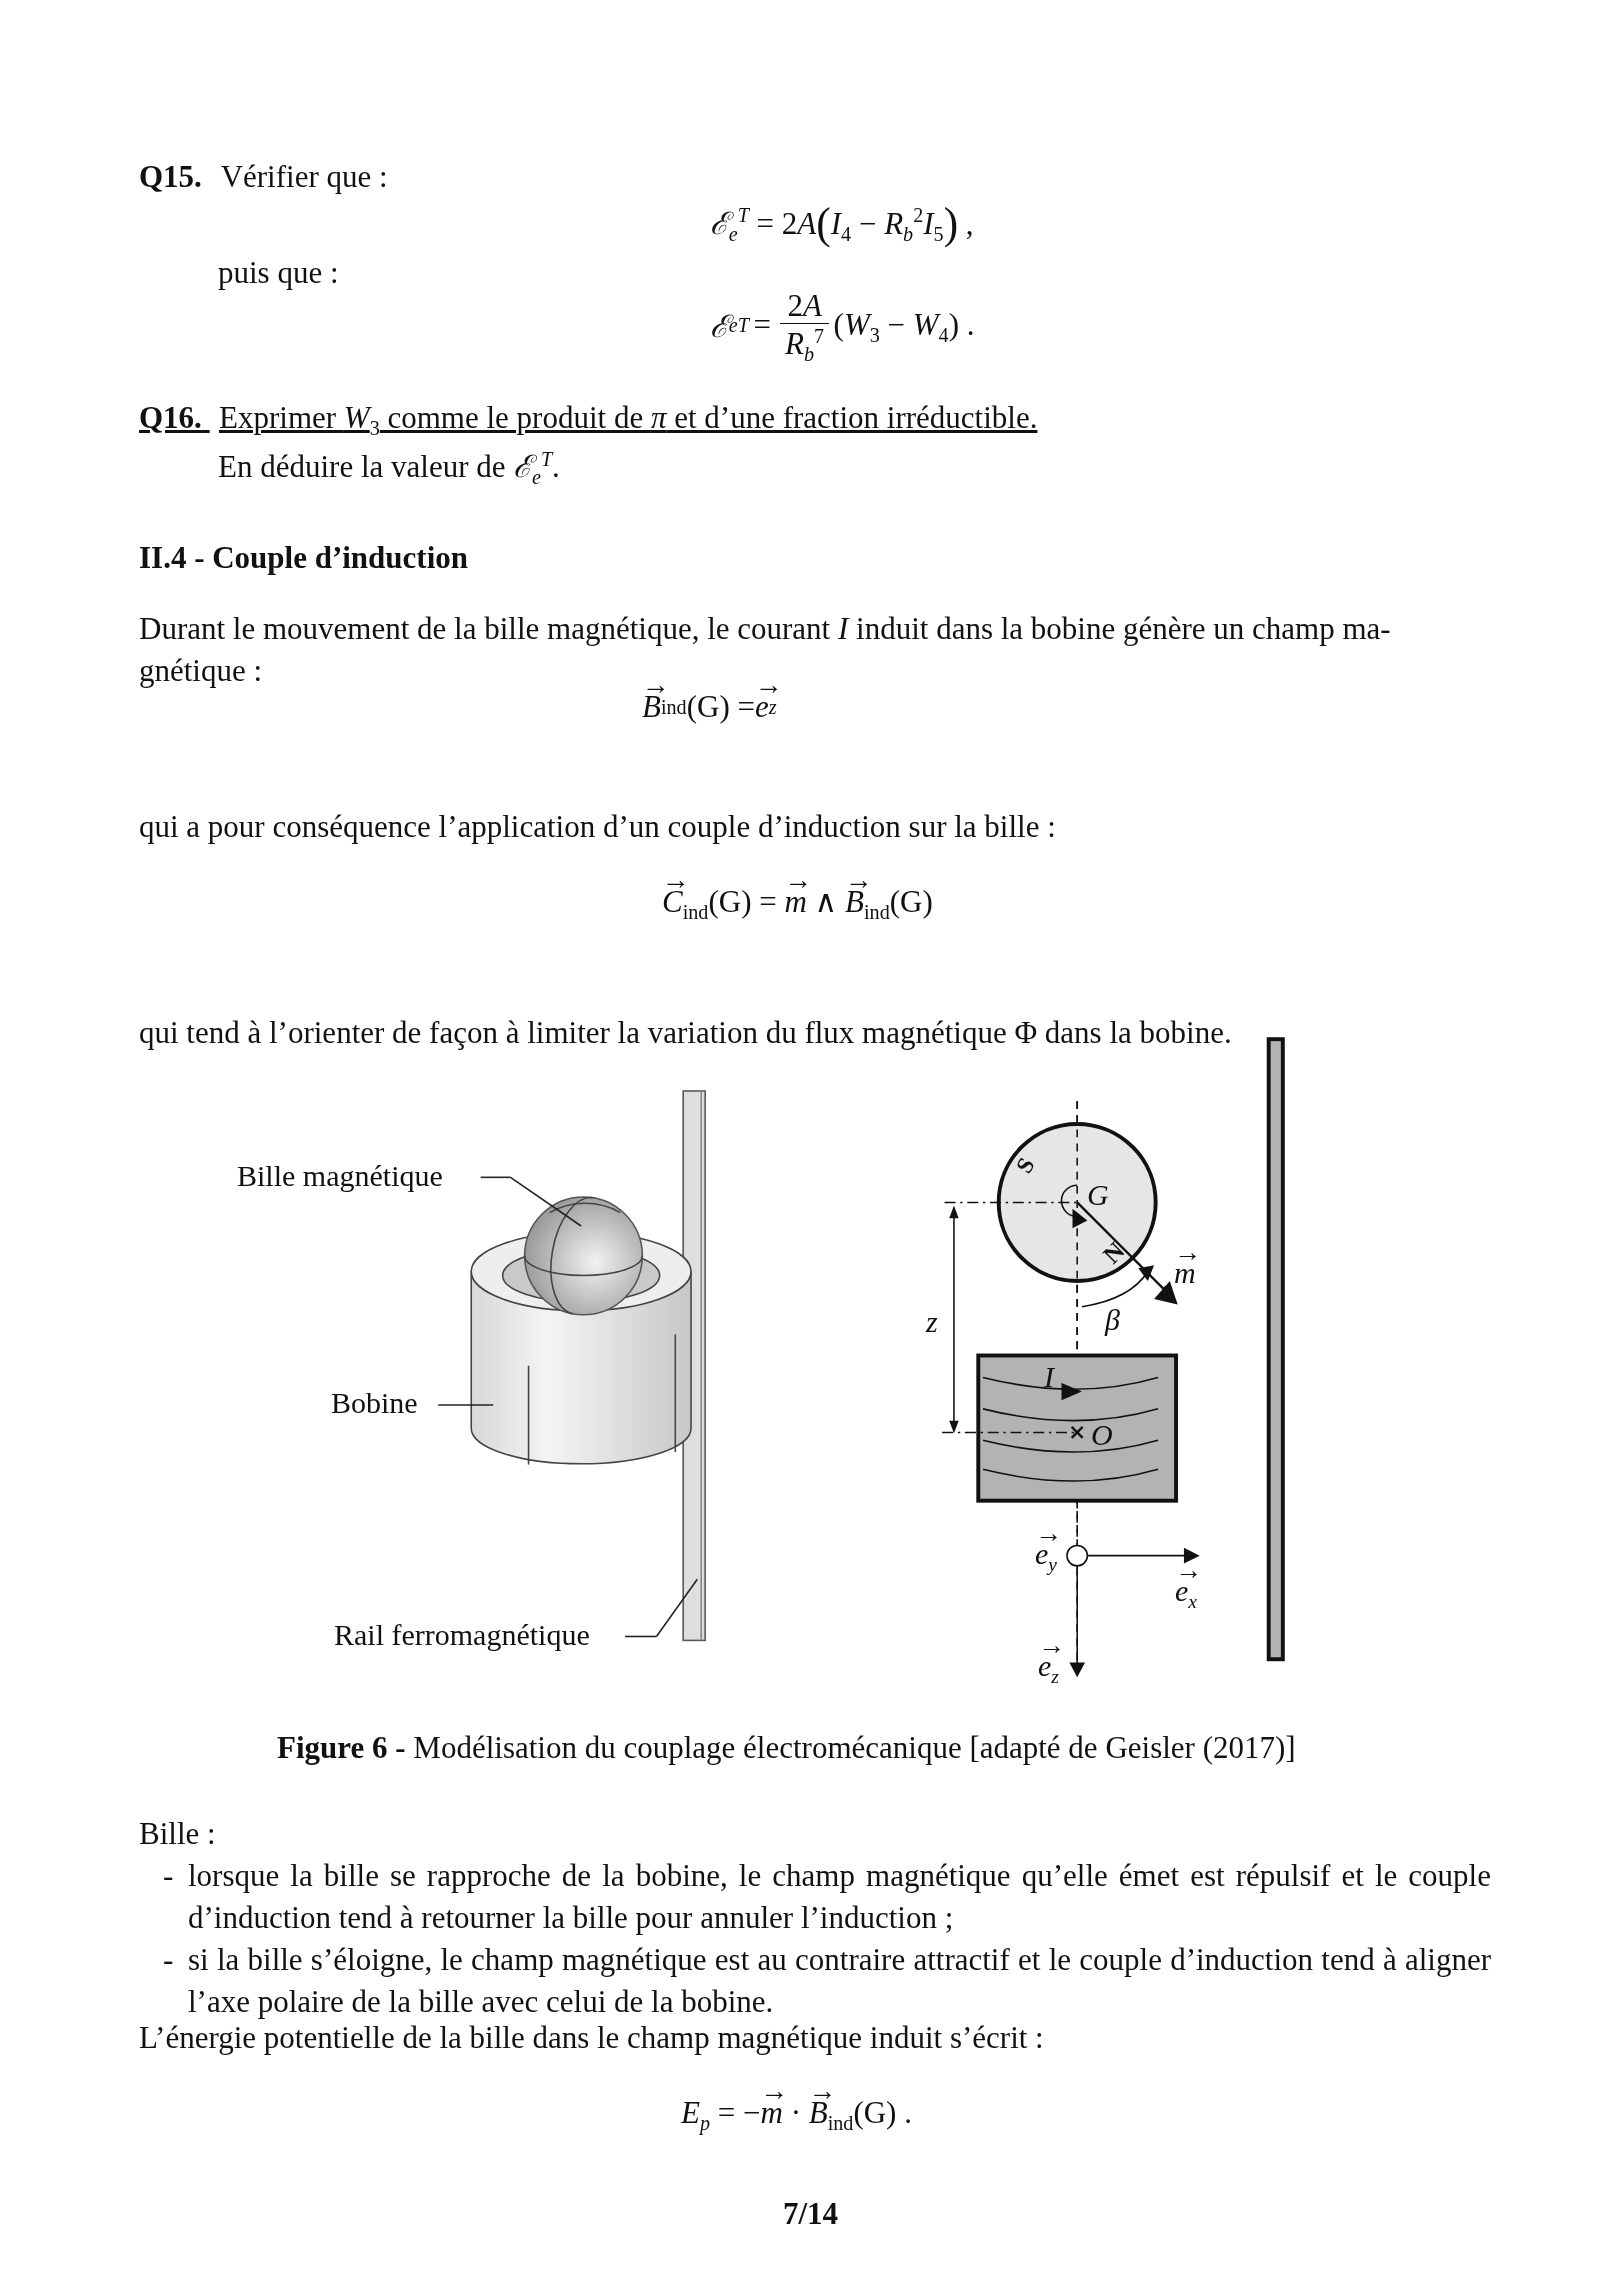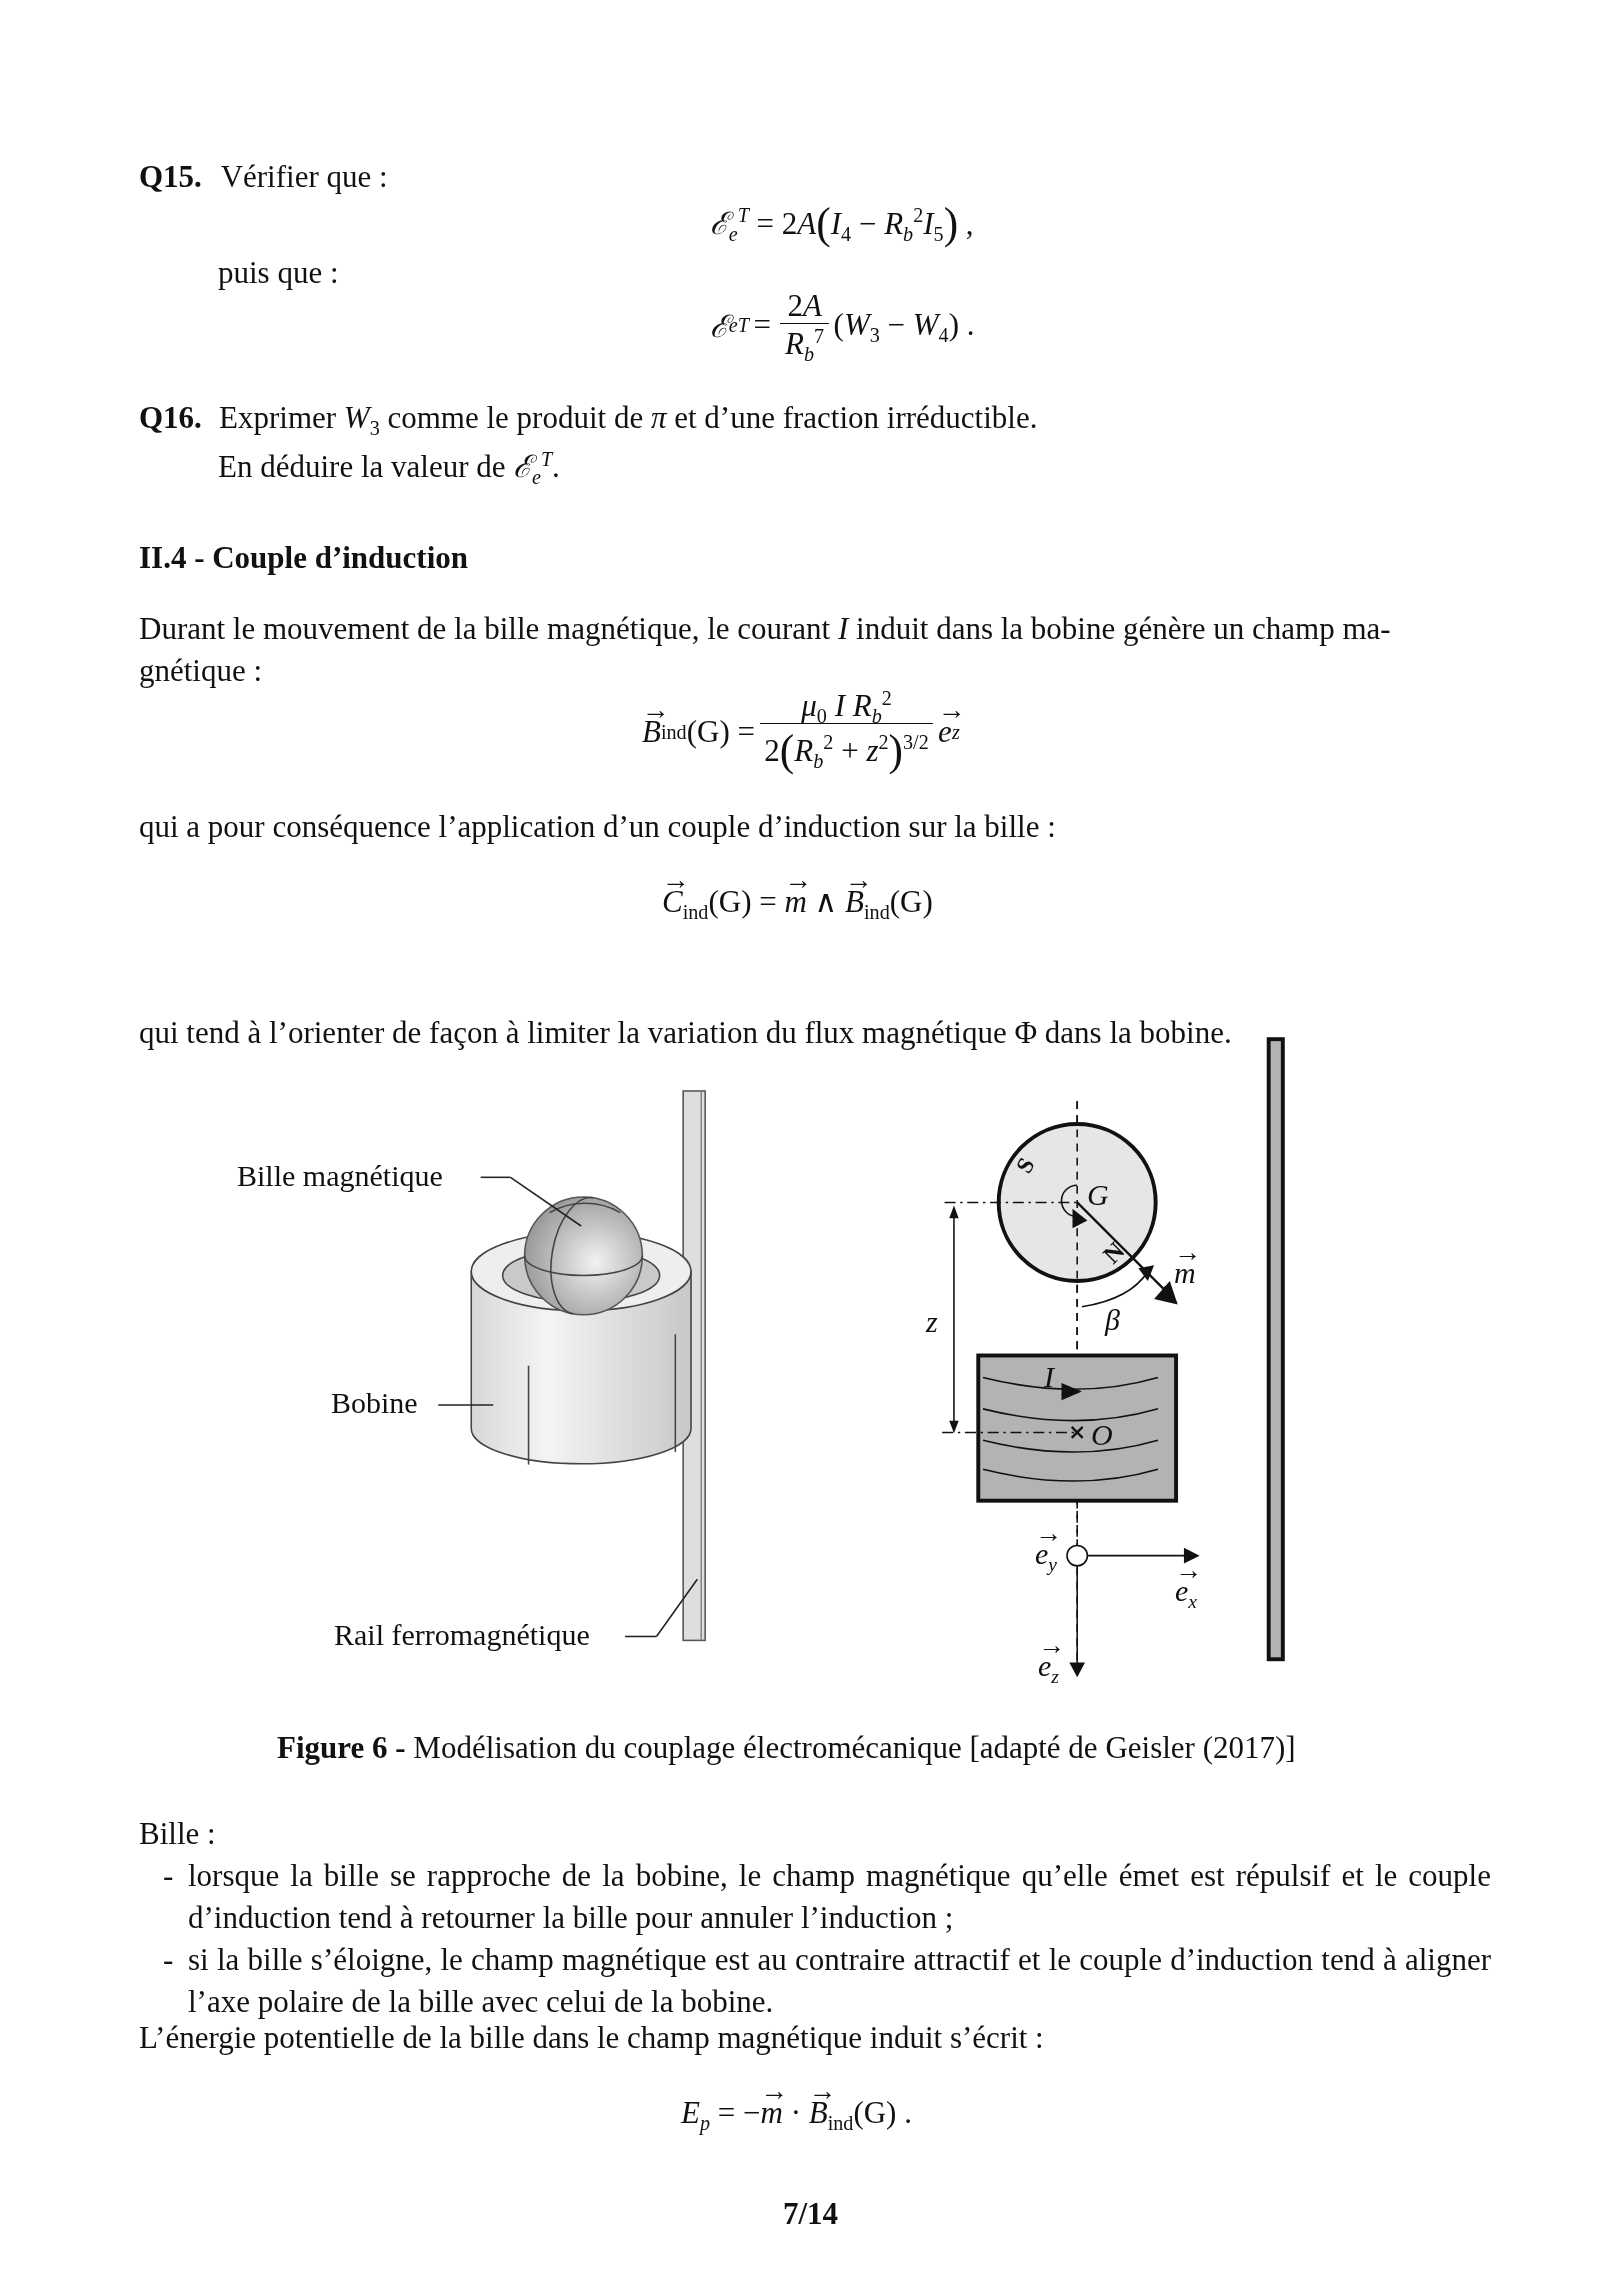--- a/index.html
+++ b/index.html
@@ -36,43 +36,39 @@
     <sub>e</sub>
     <sup>T</sup>
   <span style="font-style:normal;margin:0 4.7px;">=</span>
   <span class="frac">
     <span class="num" style="font-style:normal;">2<i>A</i></span>
     <span class="den"><i>R</i><sub>b</sub><sup style="font-style:normal;">7</sup></span>
   </span>
   <span style="font-style:normal;">(<i>W</i><sub>3</sub> − <i>W</i><sub>4</sub>) .</span>
 </div>
 
-<div class="abs" style="left:139px;top:400px;">
+<div class="abs" style="left:139px;top:400px;text-decoration:underline;">
   <span class="b">Q16.</span>
   <span style="margin-left:9.4px;">Exprimer </span><i>W</i><sub>3</sub><span> comme le produit de </span><i>π</i><span> et d’une fraction irréductible.</span>
 </div>
 <div class="abs" style="left:218px;top:444px;">
   <span>En déduire la valeur de </span><i>ℰ</i><sub class="i">e</sub><sup class="i">T</sup><span>.</span>
 </div>
 
 <div class="abs b" style="left:139px;top:540px;">II.4 - Couple d’induction</div>
 
 <div class="abs" style="left:139px;top:611px;">
   <span>Durant le mouvement de la bille magnétique, le courant </span><i>I</i><span> induit dans la bobine génère un champ ma-</span>
 </div>
 <div class="abs" style="left:139px;top:653px;">gnétique :</div>
 
 <div class="abs i" style="left:642px;top:689px;display:flex;align-items:center;">
   <span class="vec">B</span>
     <sub style="font-style:normal;">ind</sub>
     <span style="font-style:normal;">(G) =</span>
-  <span class="frac">
-    <span class="num"><i>μ</i><sub style="font-style:normal;">0</sub> <i>I R</i><sub>b</sub><sup style="font-style:normal;">2</sup></span>
-    <span class="den" style="font-style:normal;">2<span class="bigparen">(</span><i>R</i><sub><i>b</i></sub><sup>2</sup> + <i>z</i><sup>2</sup><span class="bigparen">)</span><sup>3/2</sup></span>
-  </span>
   <span class="vec">e</span>
     <sub>z</sub>
 </div>
 
 <div class="abs" style="left:139px;top:809px;">qui a pour conséquence l’application d’un couple d’induction sur la bille :</div>
 
 <div class="abs i" style="left:662px;top:883px;">
   <span class="vec">C</span><sub style="font-style:normal;">ind</sub><span style="font-style:normal;">(G) =</span>
   <span class="vec">m</span>
   <span style="font-style:normal;">∧</span>

